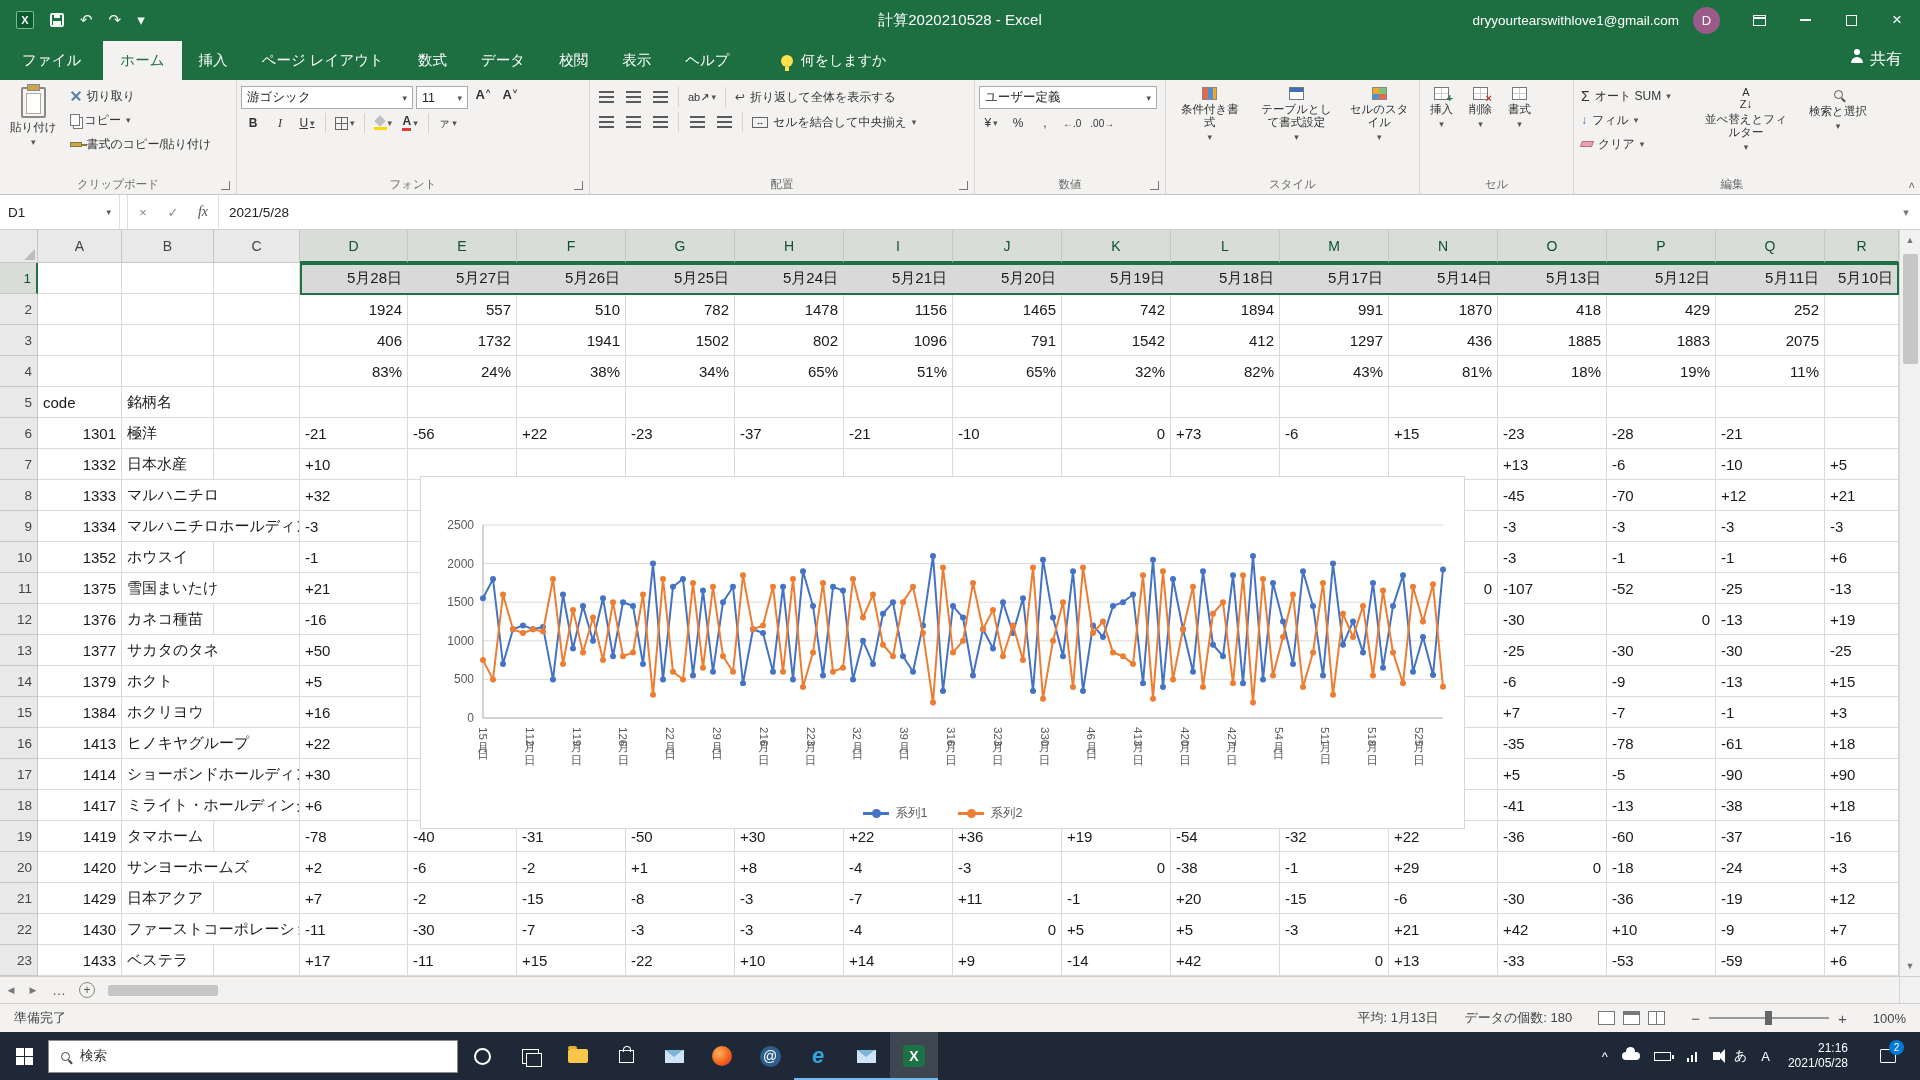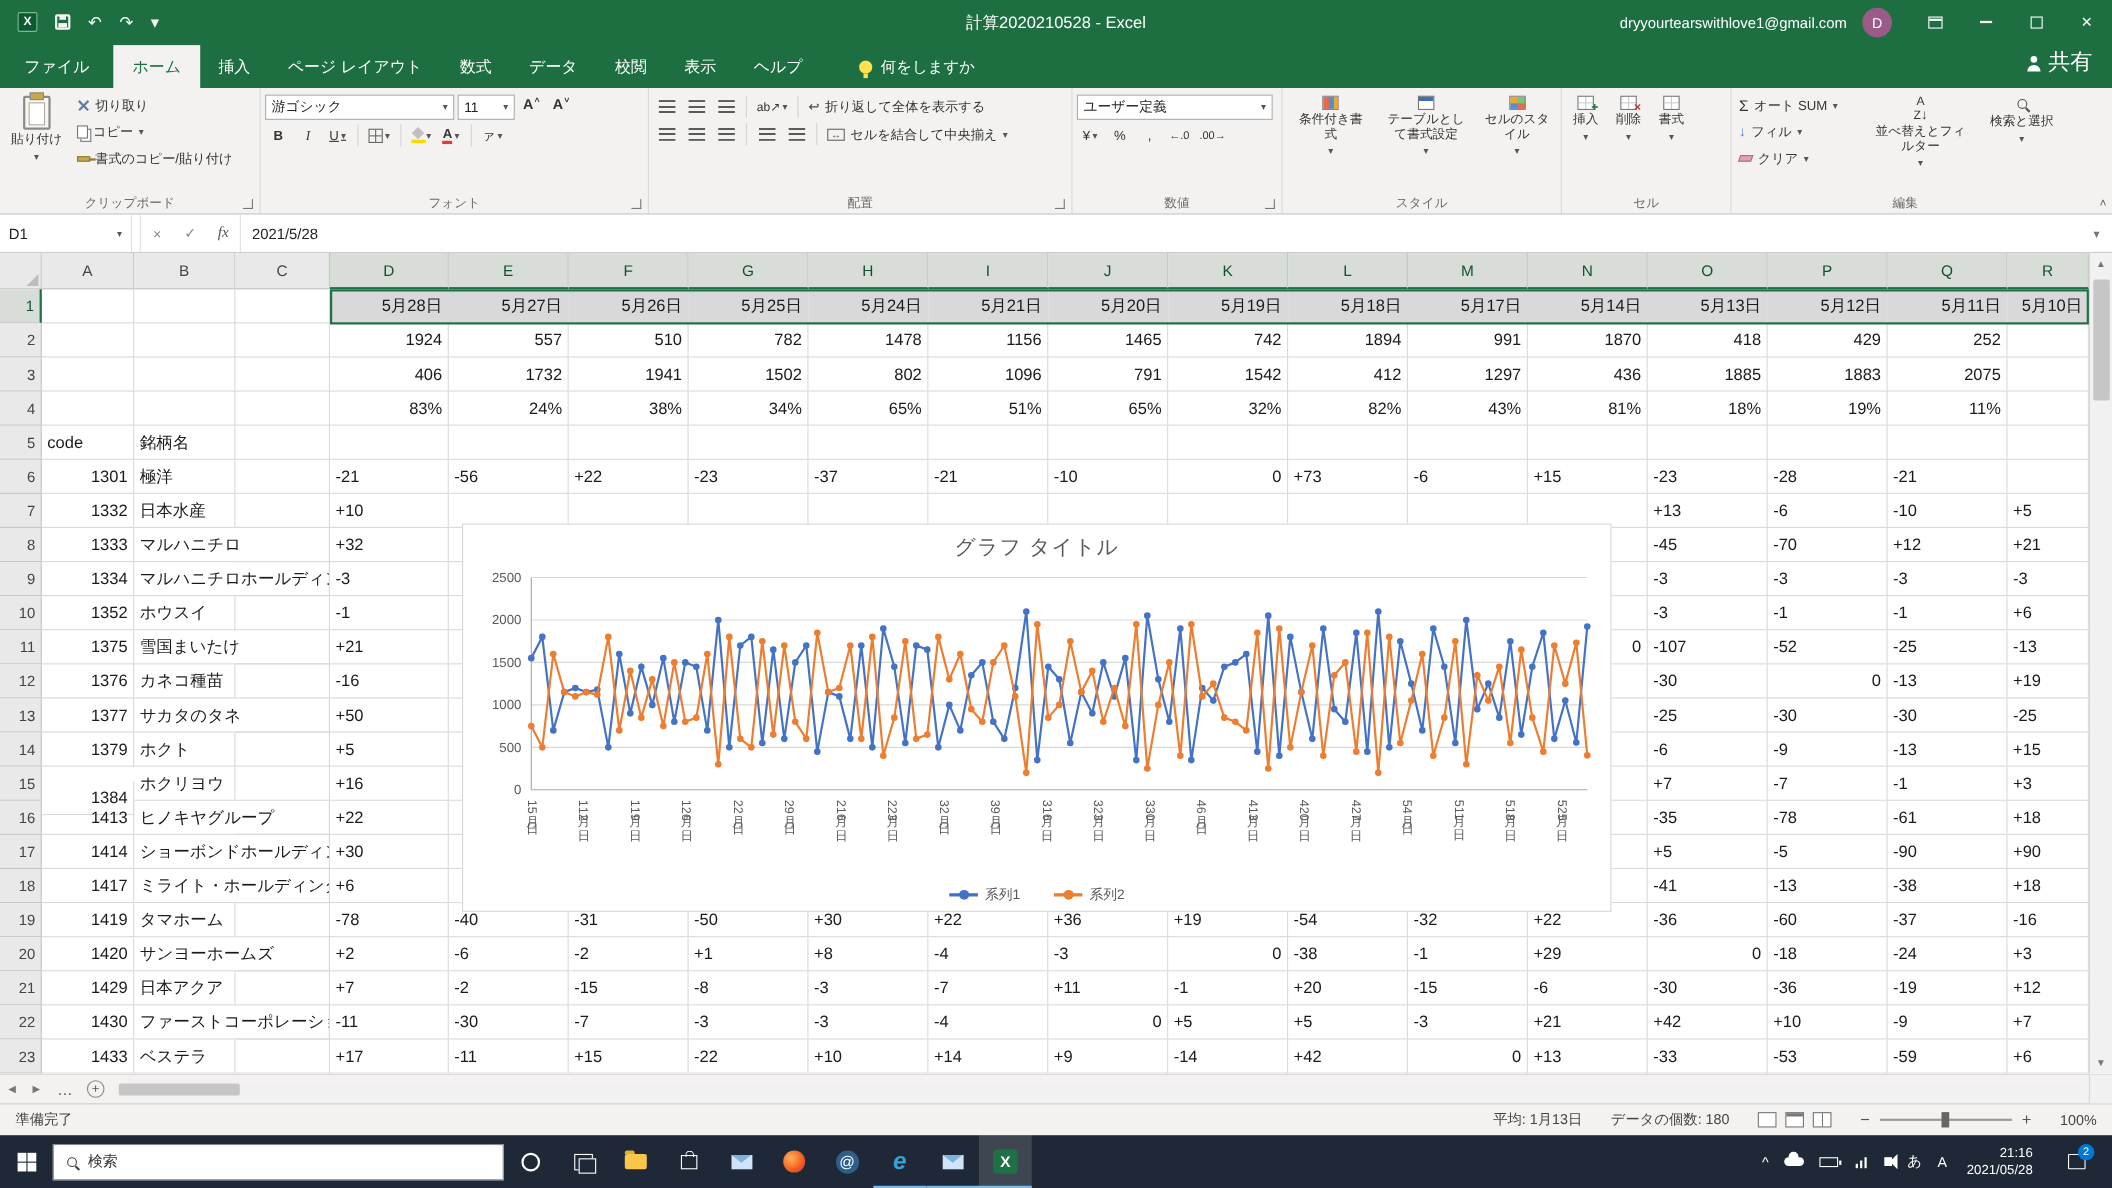--- a/index.html
+++ b/index.html
@@ -24,21 +24,21 @@
 .ic-ribdisp::before{content:"";position:absolute;left:0;top:1px;width:100%;height:2px;background:#fff}
 
 .tabrow{height:40px;background:#1D6F42;display:flex;align-items:flex-end;color:#fff}
 .ftab{padding:10px 22px;font-size:14.5px}
 .rtabs{display:flex;align-items:flex-end}
 .rtab{padding:10px 17px;font-size:14.5px;white-space:nowrap}
 .rtab.active{background:#F3F2F1;color:#1D6F42}
 .tellme{display:flex;align-items:center;gap:8px;margin-left:26px;padding:10px 8px;font-size:14px}
 .bulb{width:12px;height:12px;border-radius:50%;background:#FFE14D;position:relative;display:inline-block}
 .bulb::after{content:"";position:absolute;left:4px;bottom:-4px;width:4px;height:4px;background:#FFE14D}
-.share{margin-left:auto;display:flex;align-items:center;gap:7px;padding:10px 18px;font-size:20px}
+.share{margin-left:auto;display:flex;align-items:flex-start;gap:7px;padding:10px 18px;font-size:16px}
 .person{width:12px;height:12px;position:relative;display:inline-block}
 .person::before{content:"";position:absolute;left:3px;top:0;width:6px;height:6px;border-radius:50%;background:#fff}
 .person::after{content:"";position:absolute;left:0;bottom:-2px;width:12px;height:6px;border-radius:6px 6px 0 0;background:#fff}
 
 .ribbon{height:115px;background:#F3F2F1;border-bottom:1px solid #C9C7C5;display:flex;position:relative}
 .rgroup{display:flex;flex-direction:column;border-right:1px solid #DCDAD8;padding:3px 4px 0;position:relative}
 .rg-content{flex:1;display:flex;gap:4px}
 .rg-label{height:19px;font-size:11.5px;color:#6a6a6a;display:flex;align-items:center;justify-content:center;position:relative}
 .launcher{position:absolute;right:2px;bottom:4px;width:9px;height:9px;border-right:1.5px solid #777;border-bottom:1.5px solid #777}
 .bb{display:flex;flex-direction:column;align-items:center;gap:3px;padding:4px 6px;font-size:11.5px;color:#333;text-align:center;line-height:1.15}
@@ -771,21 +771,21 @@
       <div class="cell ar" style="left: 953px; top: 436px; width: 109px;"></div>
       <div class="cell ar" style="left: 1062px; top: 436px; width: 109px;"></div>
       <div class="cell ar" style="left: 1171px; top: 436px; width: 109px;"></div>
       <div class="cell ar" style="left: 1280px; top: 436px; width: 109px;"></div>
       <div class="cell ar" style="left: 1389px; top: 436px; width: 109px;"></div>
       <div class="cell al" style="left: 1498px; top: 436px; width: 109px;">-6</div>
       <div class="cell al" style="left: 1607px; top: 436px; width: 109px;">-9</div>
       <div class="cell al" style="left: 1716px; top: 436px; width: 109px;">-13</div>
       <div class="cell al" style="left: 1825px; top: 436px; width: 74px;">+15</div>
       <div class="rh" style="top: 467px;">15</div>
-      <div class="cell ar" style="left: 38px; top: 467px; width: 84px; margin-top: 13px;">1384</div>
+      <div class="cell ar" style="left: 38px; top: 467px; width: 84px;">1384</div>
       <div class="cell al" style="left: 122px; top: 467px; width: 92px;">ホクリヨウ</div>
       <div class="cell ar" style="left: 214px; top: 467px; width: 86px;"></div>
       <div class="cell al" style="left: 300px; top: 467px; width: 108px;">+16</div>
       <div class="cell ar" style="left: 408px; top: 467px; width: 109px;"></div>
       <div class="cell ar" style="left: 517px; top: 467px; width: 109px;"></div>
       <div class="cell ar" style="left: 626px; top: 467px; width: 109px;"></div>
       <div class="cell ar" style="left: 735px; top: 467px; width: 109px;"></div>
       <div class="cell ar" style="left: 844px; top: 467px; width: 109px;"></div>
       <div class="cell ar" style="left: 953px; top: 467px; width: 109px;"></div>
       <div class="cell ar" style="left: 1062px; top: 467px; width: 109px;"></div>
@@ -945,21 +945,20 @@
       <div class="cell ar" style="left: 1280px; top: 715px; width: 109px;">0</div>
       <div class="cell al" style="left: 1389px; top: 715px; width: 109px;">+13</div>
       <div class="cell al" style="left: 1498px; top: 715px; width: 109px;">-33</div>
       <div class="cell al" style="left: 1607px; top: 715px; width: 109px;">-53</div>
       <div class="cell al" style="left: 1716px; top: 715px; width: 109px;">-59</div>
       <div class="cell al" style="left: 1825px; top: 715px; width: 74px;">+6</div>
       <div class="selborder"></div>
     </div>
 
   <div class="chart">
-    <div class="chart-title">グラフ タイトル</div>
     <svg id="chart-svg" width="1045" height="214">
         <line x1="62" y1="205" x2="1022" y2="205" stroke="#A6A6A6" stroke-width="1"></line>
         <text x="53" y="209" text-anchor="end" font-size="12" fill="#595959">0</text>
         <line x1="62" y1="166.4" x2="1022" y2="166.4" stroke="#D9D9D9" stroke-width="1"></line>
         <text x="53" y="170.4" text-anchor="end" font-size="12" fill="#595959">500</text>
         <line x1="62" y1="127.8" x2="1022" y2="127.8" stroke="#D9D9D9" stroke-width="1"></line>
         <text x="53" y="131.8" text-anchor="end" font-size="12" fill="#595959">1000</text>
         <line x1="62" y1="89.2" x2="1022" y2="89.2" stroke="#D9D9D9" stroke-width="1"></line>
         <text x="53" y="93.2" text-anchor="end" font-size="12" fill="#595959">1500</text>
         <line x1="62" y1="50.599999999999994" x2="1022" y2="50.599999999999994" stroke="#D9D9D9" stroke-width="1"></line>

